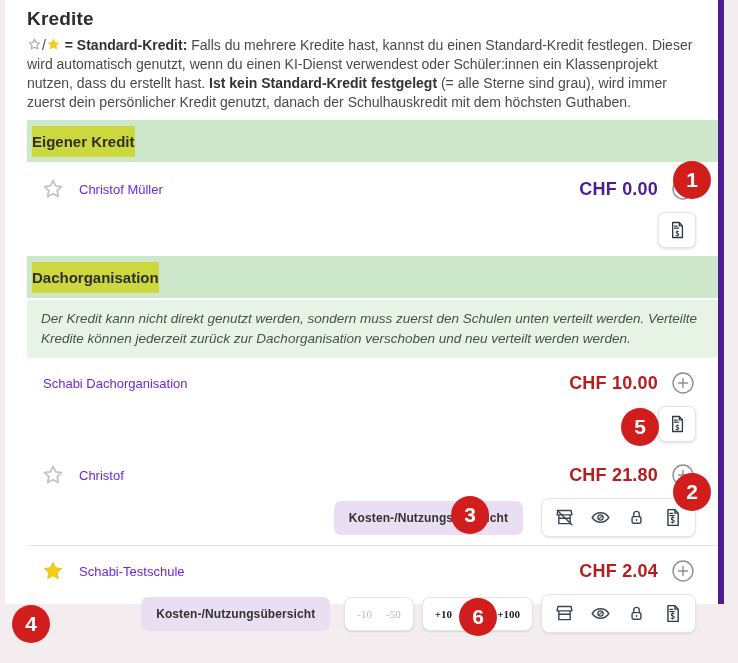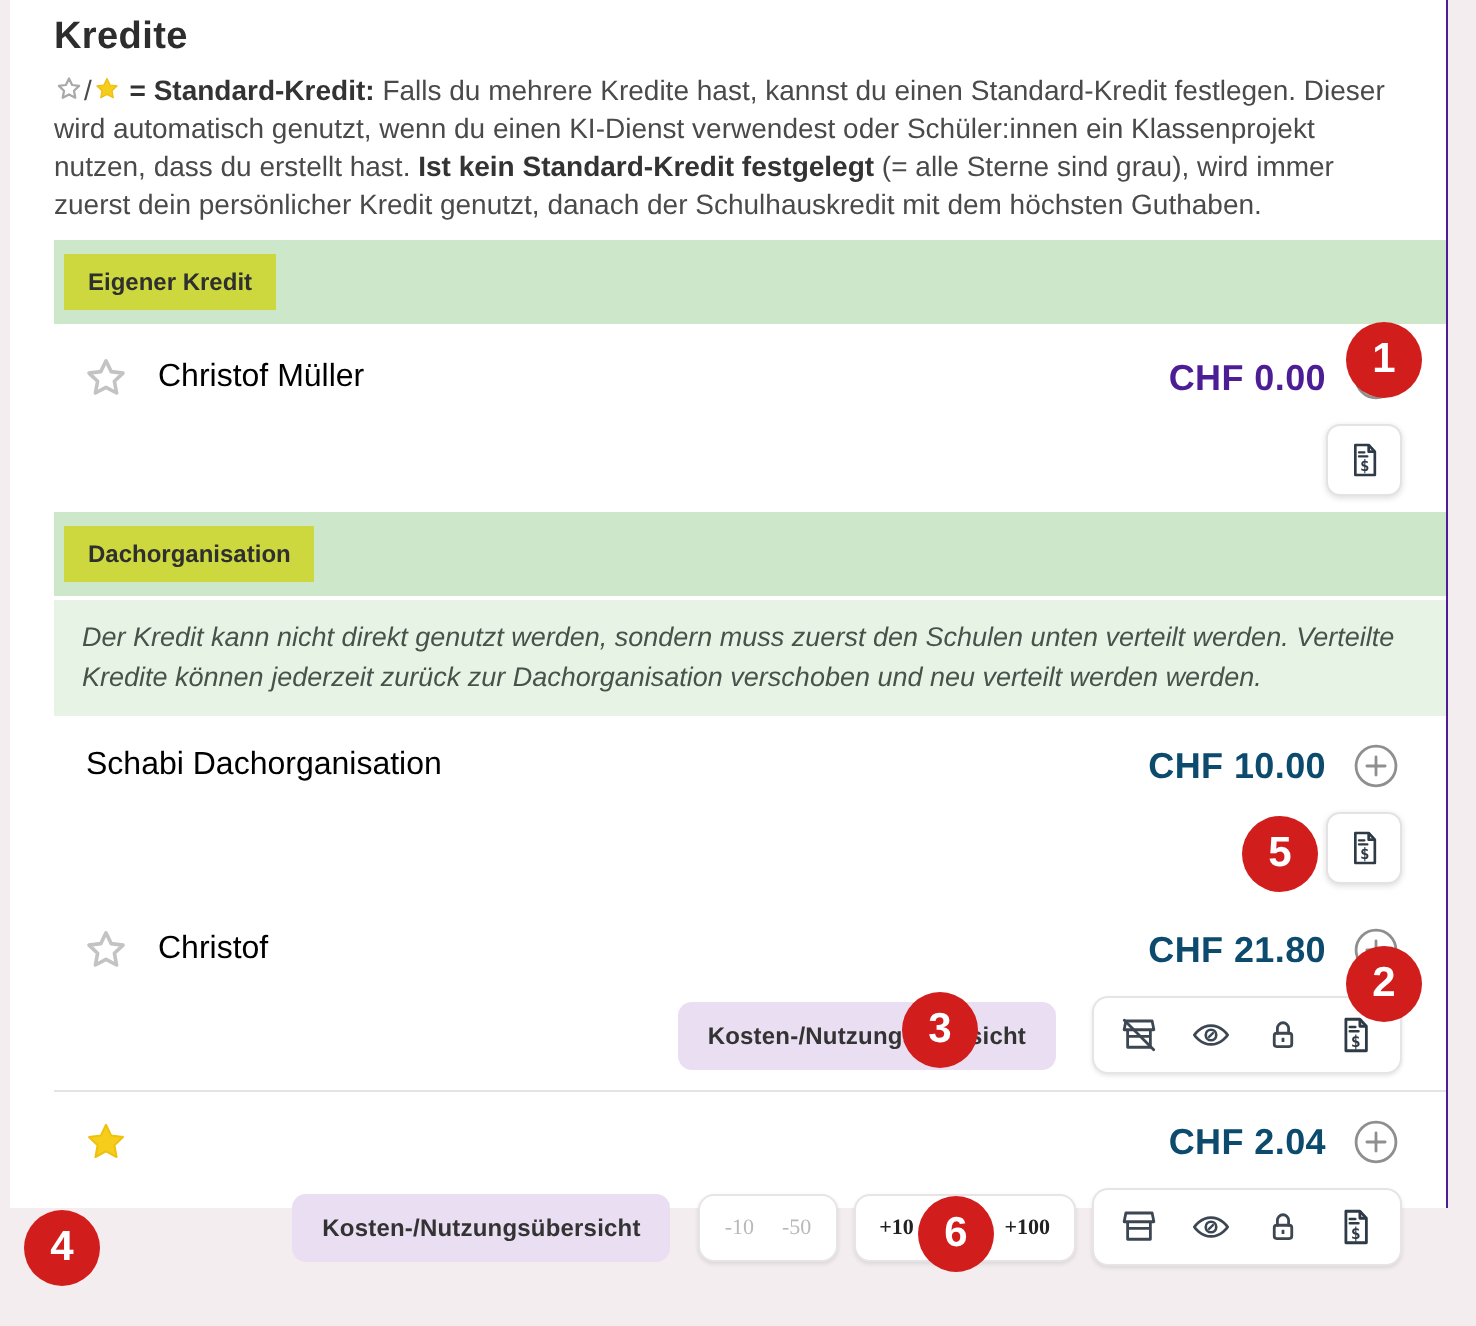--- a/index.html
+++ b/index.html
@@ -4,42 +4,42 @@
 <style>
   html,body{margin:0;padding:0;}
   body{
     width:738px;height:663px;position:relative;overflow:hidden;
     background:#f3edef;
     font-family:"Liberation Sans",sans-serif;
     -webkit-font-smoothing:antialiased;
   }
   .card{
     position:absolute;left:5px;top:0;width:719px;height:604px;
-    background:#ffffff;border-right:1px solid #4c1d95;box-sizing:border-box;
+    background:#ffffff;border-right:6px solid #4c1d95;box-sizing:border-box;
     padding:8px 22px 0 22px;
   }
   h1.page-title{font-size:19px;font-weight:bold;color:#2d2d2d;margin:0 0 6px 0;letter-spacing:.2px;}
   .intro{font-size:14px;line-height:19px;color:#4a4a4a;margin:0 0 8px 0;}
   .intro b{color:#333;}
   .star-inline{display:inline-block;vertical-align:-2px;}
 
   .band{background:#cde7cb;height:42px;margin:0 -22px 0 0;display:flex;align-items:center;}
-  .band-label{background:#ccd83d;color:#2f2f2f;font-weight:bold;font-size:12px;padding:7px 12px;margin-left:5px;text-align:right;}
+  .band-label{background:#ccd83d;color:#2f2f2f;font-weight:bold;font-size:15px;padding:7px 0;margin-left:5px;text-align:right;}
 
   .note{background:#e7f4e5;margin:2px -22px 0 0;padding:9px 14px;font-style:italic;
         font-size:13.5px;line-height:20px;color:#46524a;}
 
   .credit-row{display:flex;align-items:center;padding:8px 0 6px 0;min-height:34px;}
   .credit-row.first{padding-top:10px;}
   .star-slot{width:38px;display:flex;align-items:center;justify-content:flex-start;padding-left:14px;flex:none;}
   .star-btn{background:none;border:none;padding:0;cursor:pointer;line-height:0;}
   .no-star{padding-left:16px;}
-  .credit-name{font-size:16px;color:#000000;}
+  .credit-name{font-size:13px;color:#6d28d9;}
   .spacer{flex:1;}
-  .amount{font-size:18px;font-weight:bold;color:#0c4a6e;margin-right:12px;letter-spacing:.2px;}
+  .amount{font-size:18px;font-weight:bold;color:#b91c1c;margin-right:12px;letter-spacing:.2px;}
   .amount.muted{font-weight:bold;color:#4c1d95;}
   .plus-btn{background:none;border:none;padding:0;cursor:pointer;line-height:0;}
 
   .action-row{display:flex;justify-content:flex-end;align-items:center;gap:18px;padding:0 0 8px 0;}
   .icon-btn{width:38px;height:36px;background:#fff;border:1px solid #e4e2e4;border-radius:7px;
             box-shadow:0 1px 3px rgba(0,0,0,.14);display:flex;align-items:center;justify-content:center;
             cursor:pointer;flex:none;}
   .icon-group{display:flex;align-items:center;gap:15px;background:#fff;border:1px solid #e6e4e6;
               border-radius:8px;padding:8px 12px;box-shadow:0 1px 2px rgba(0,0,0,.10);}
   .flat-icon-btn{background:none;border:none;padding:0;cursor:pointer;line-height:0;}
@@ -198,20 +198,21 @@
   <div class="divider"></div>
 
   <div class="credit-row">
     <span class="star-slot">
       <button class="star-btn">
         <svg width="24" height="24" viewBox="0 0 24 24">
             <path d="M12 3.4l2.6 5.4 5.9.75-4.3 4.1 1.1 5.85L12 16.7l-5.3 2.8 1.1-5.85-4.3-4.1 5.9-.75z" fill="#f6cd1a" stroke="#eec10f" stroke-width="1" stroke-linejoin="round"></path>
           </svg>
       </button>
     </span>
+    <span class="credit-name">Schabi-Testschule</span>
     <span class="spacer"></span>
     <span class="amount">CHF 2.04</span>
     <button class="plus-btn">
       <svg width="26" height="26" viewBox="0 0 24 24">
           <circle cx="12" cy="12" r="9.2" fill="none" stroke="#8f8f8f" stroke-width="1.3"></circle>
           <path d="M12 7.8v8.4M7.8 12h8.4" stroke="#8f8f8f" stroke-width="1.3" stroke-linecap="round"></path>
         </svg>
     </button>
   </div>
 

